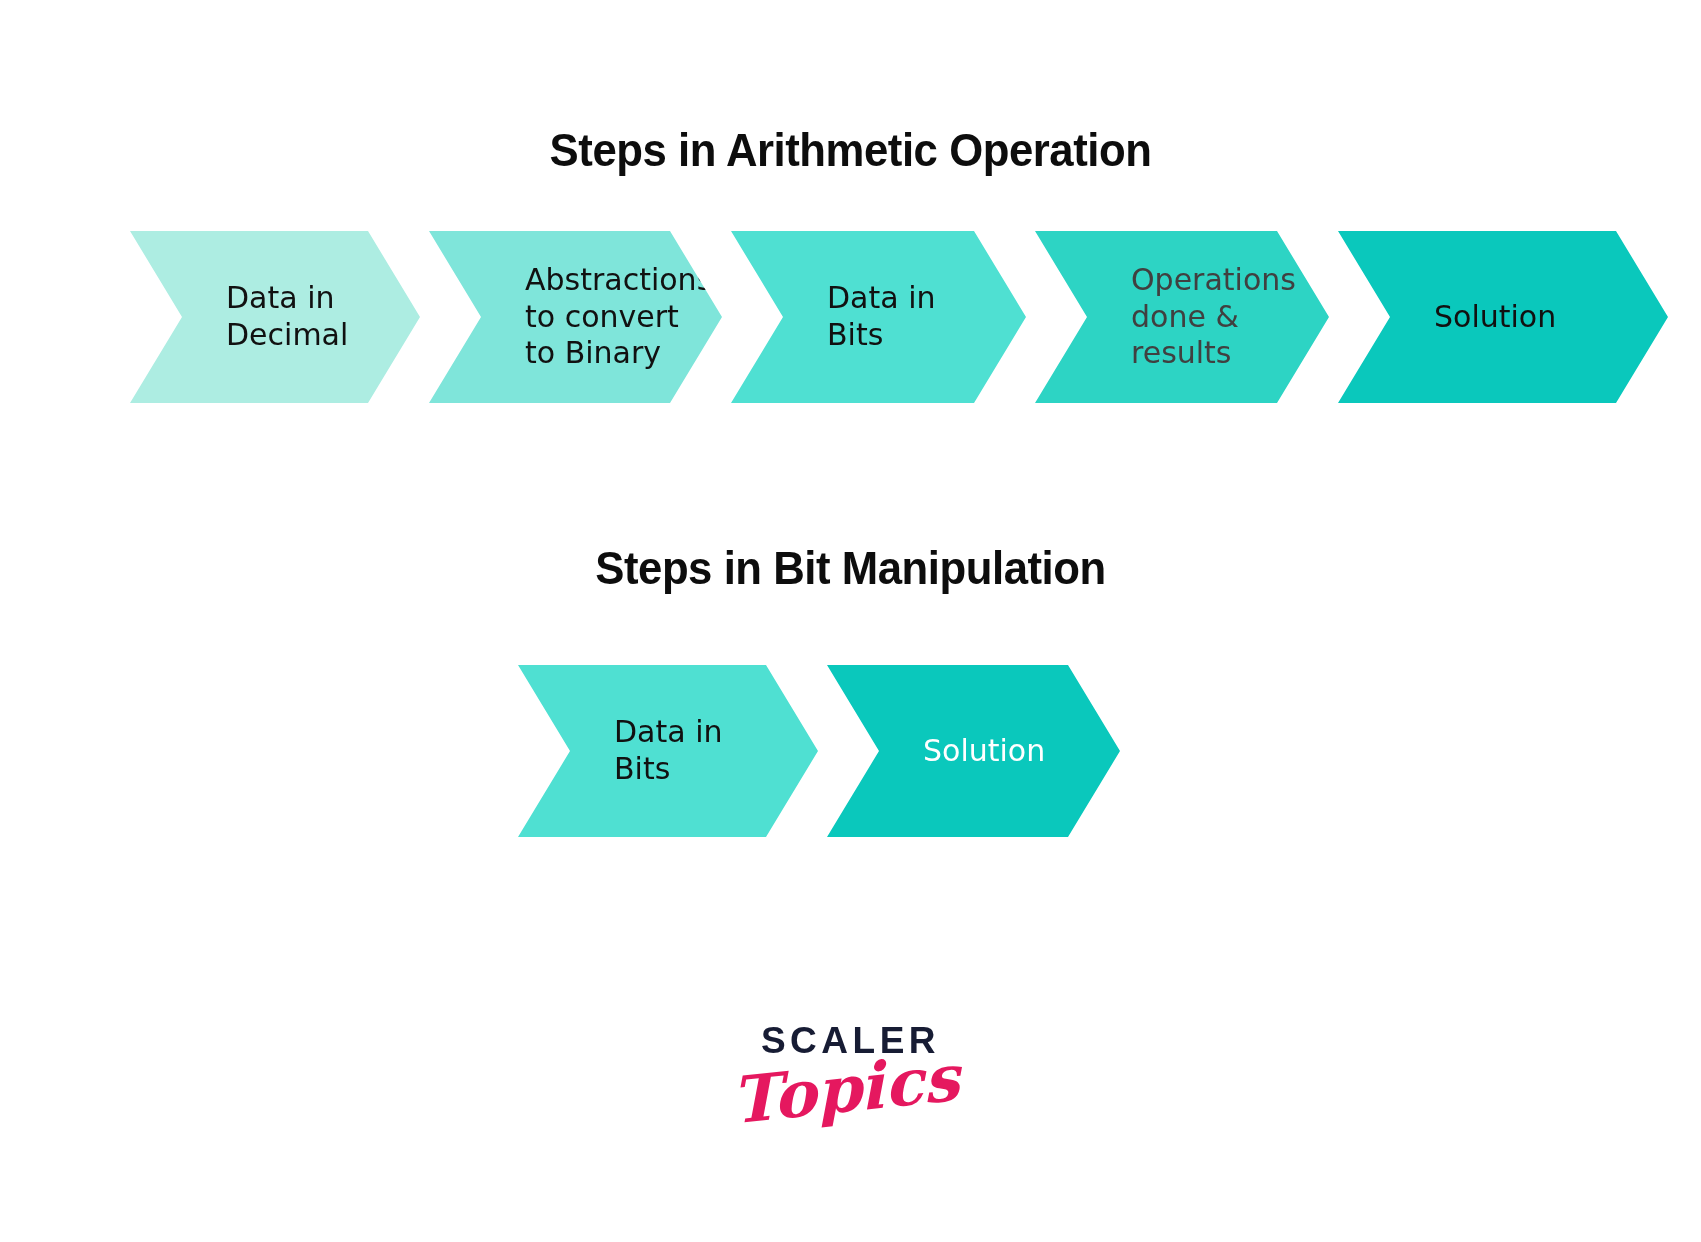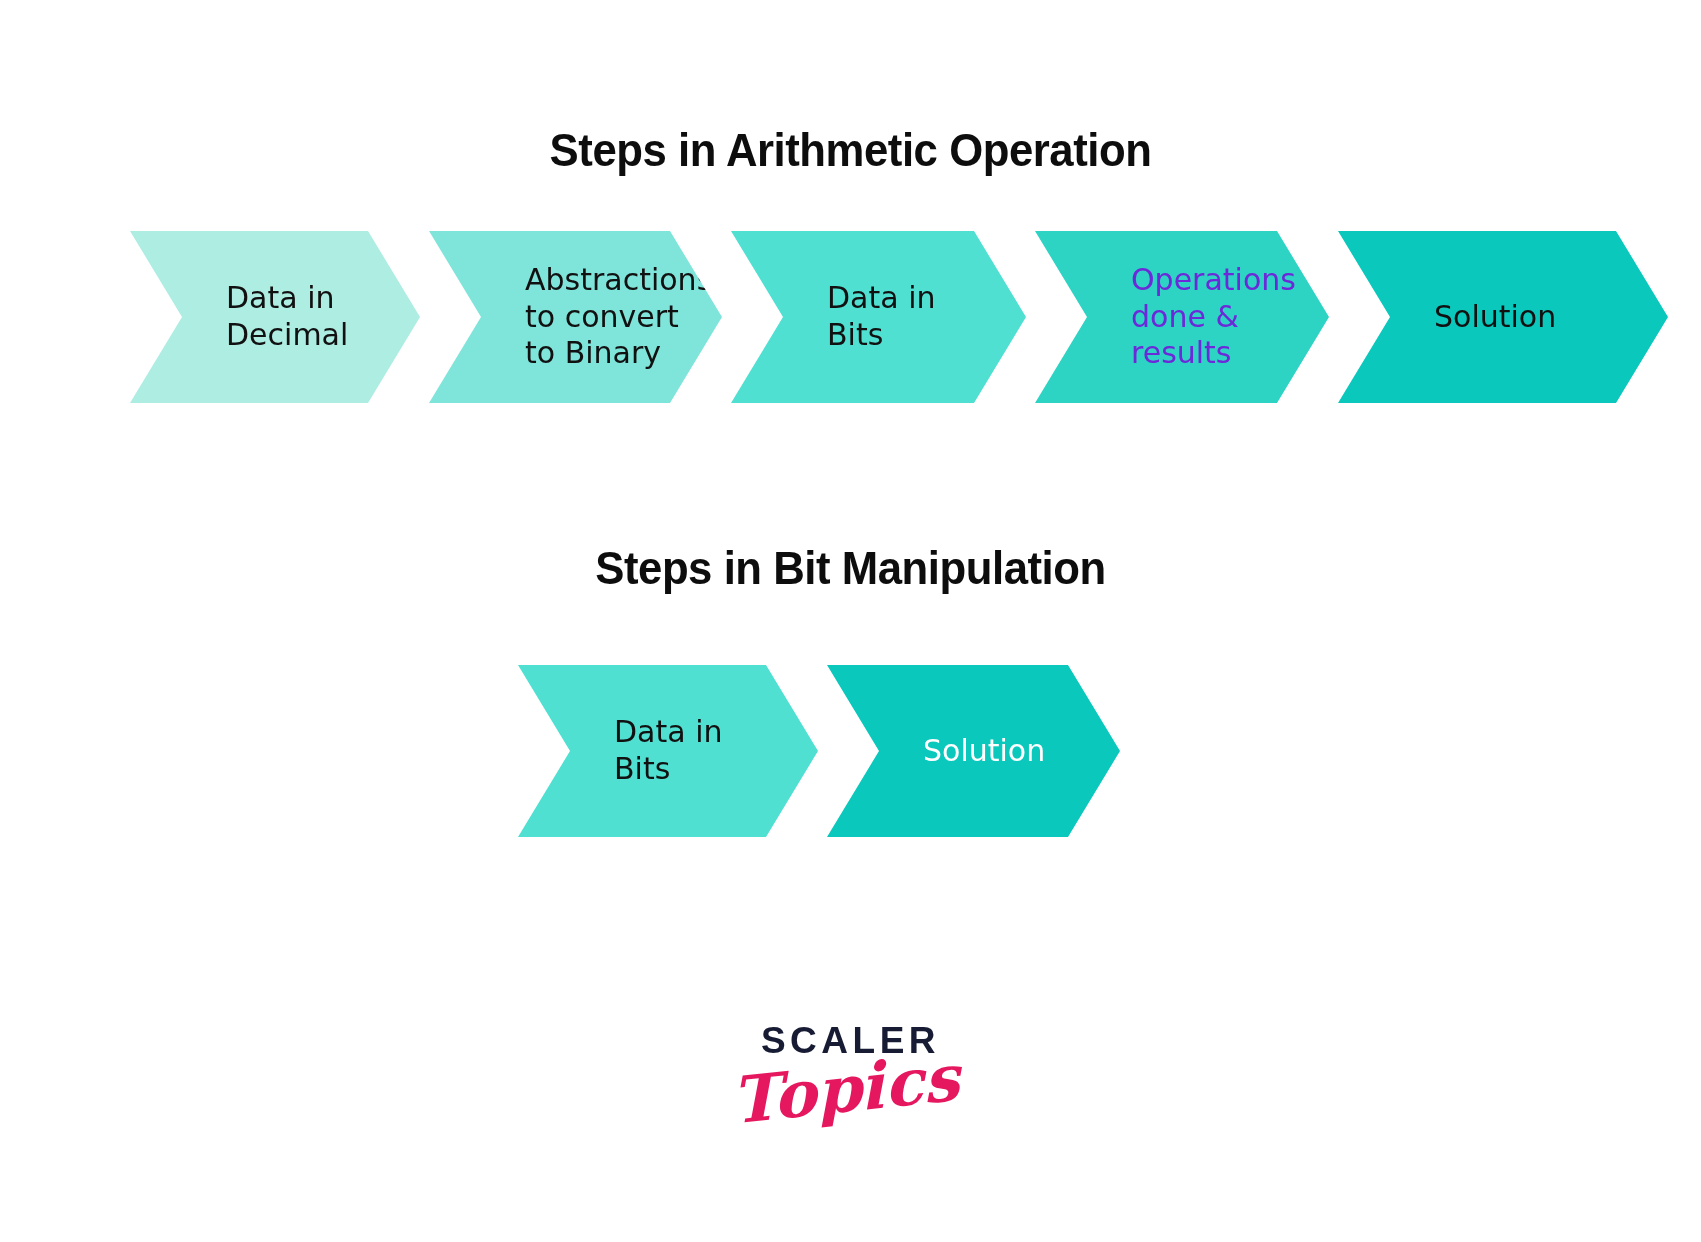--- a/index.html
+++ b/index.html
@@ -145,21 +145,21 @@
     </div>
     <div class="gap"></div>
 
     <div class="chevron w3" style="background: rgb(79, 224, 210);">
       <span class="chev-label" style="color: rgb(17, 17, 17);">Data in
 Bits</span>
     </div>
     <div class="gap"></div>
 
     <div class="chevron w4" style="background: rgb(45, 212, 196);">
-      <span class="chev-label" style="color: #6d28d9;">Operations
+      <span class="chev-label" style="color: #404040;">Operations
 done &amp;
 results</span>
     </div>
     <div class="gap"></div>
 
     <div class="chevron w5" style="background: rgb(10, 200, 188);">
       <span class="chev-label" style="color: rgb(17, 17, 17);">Solution</span>
     </div>
 
   </div>

